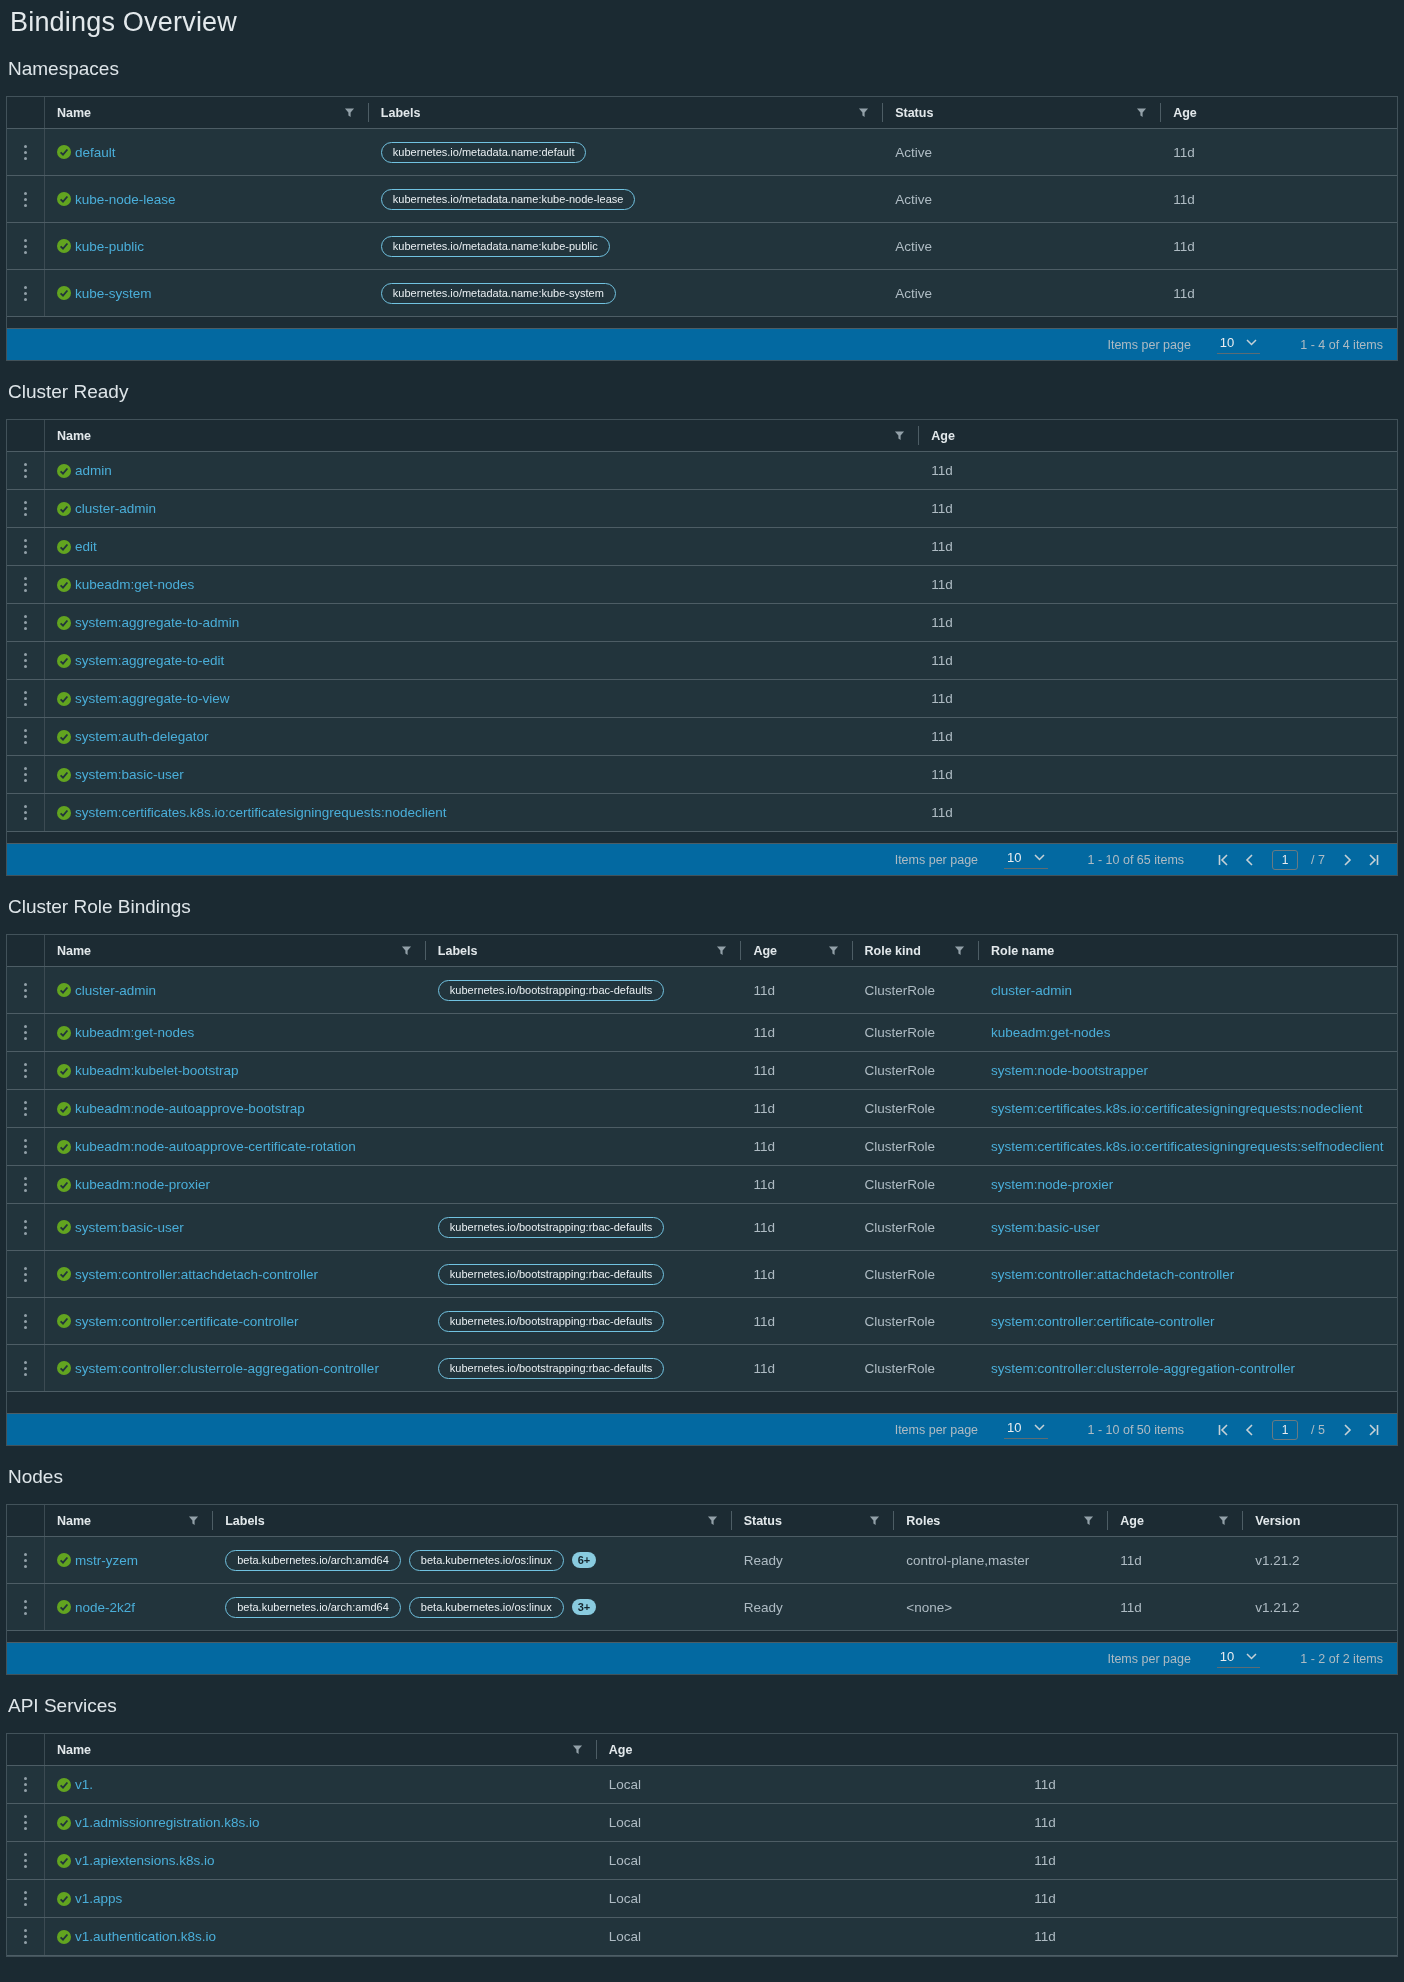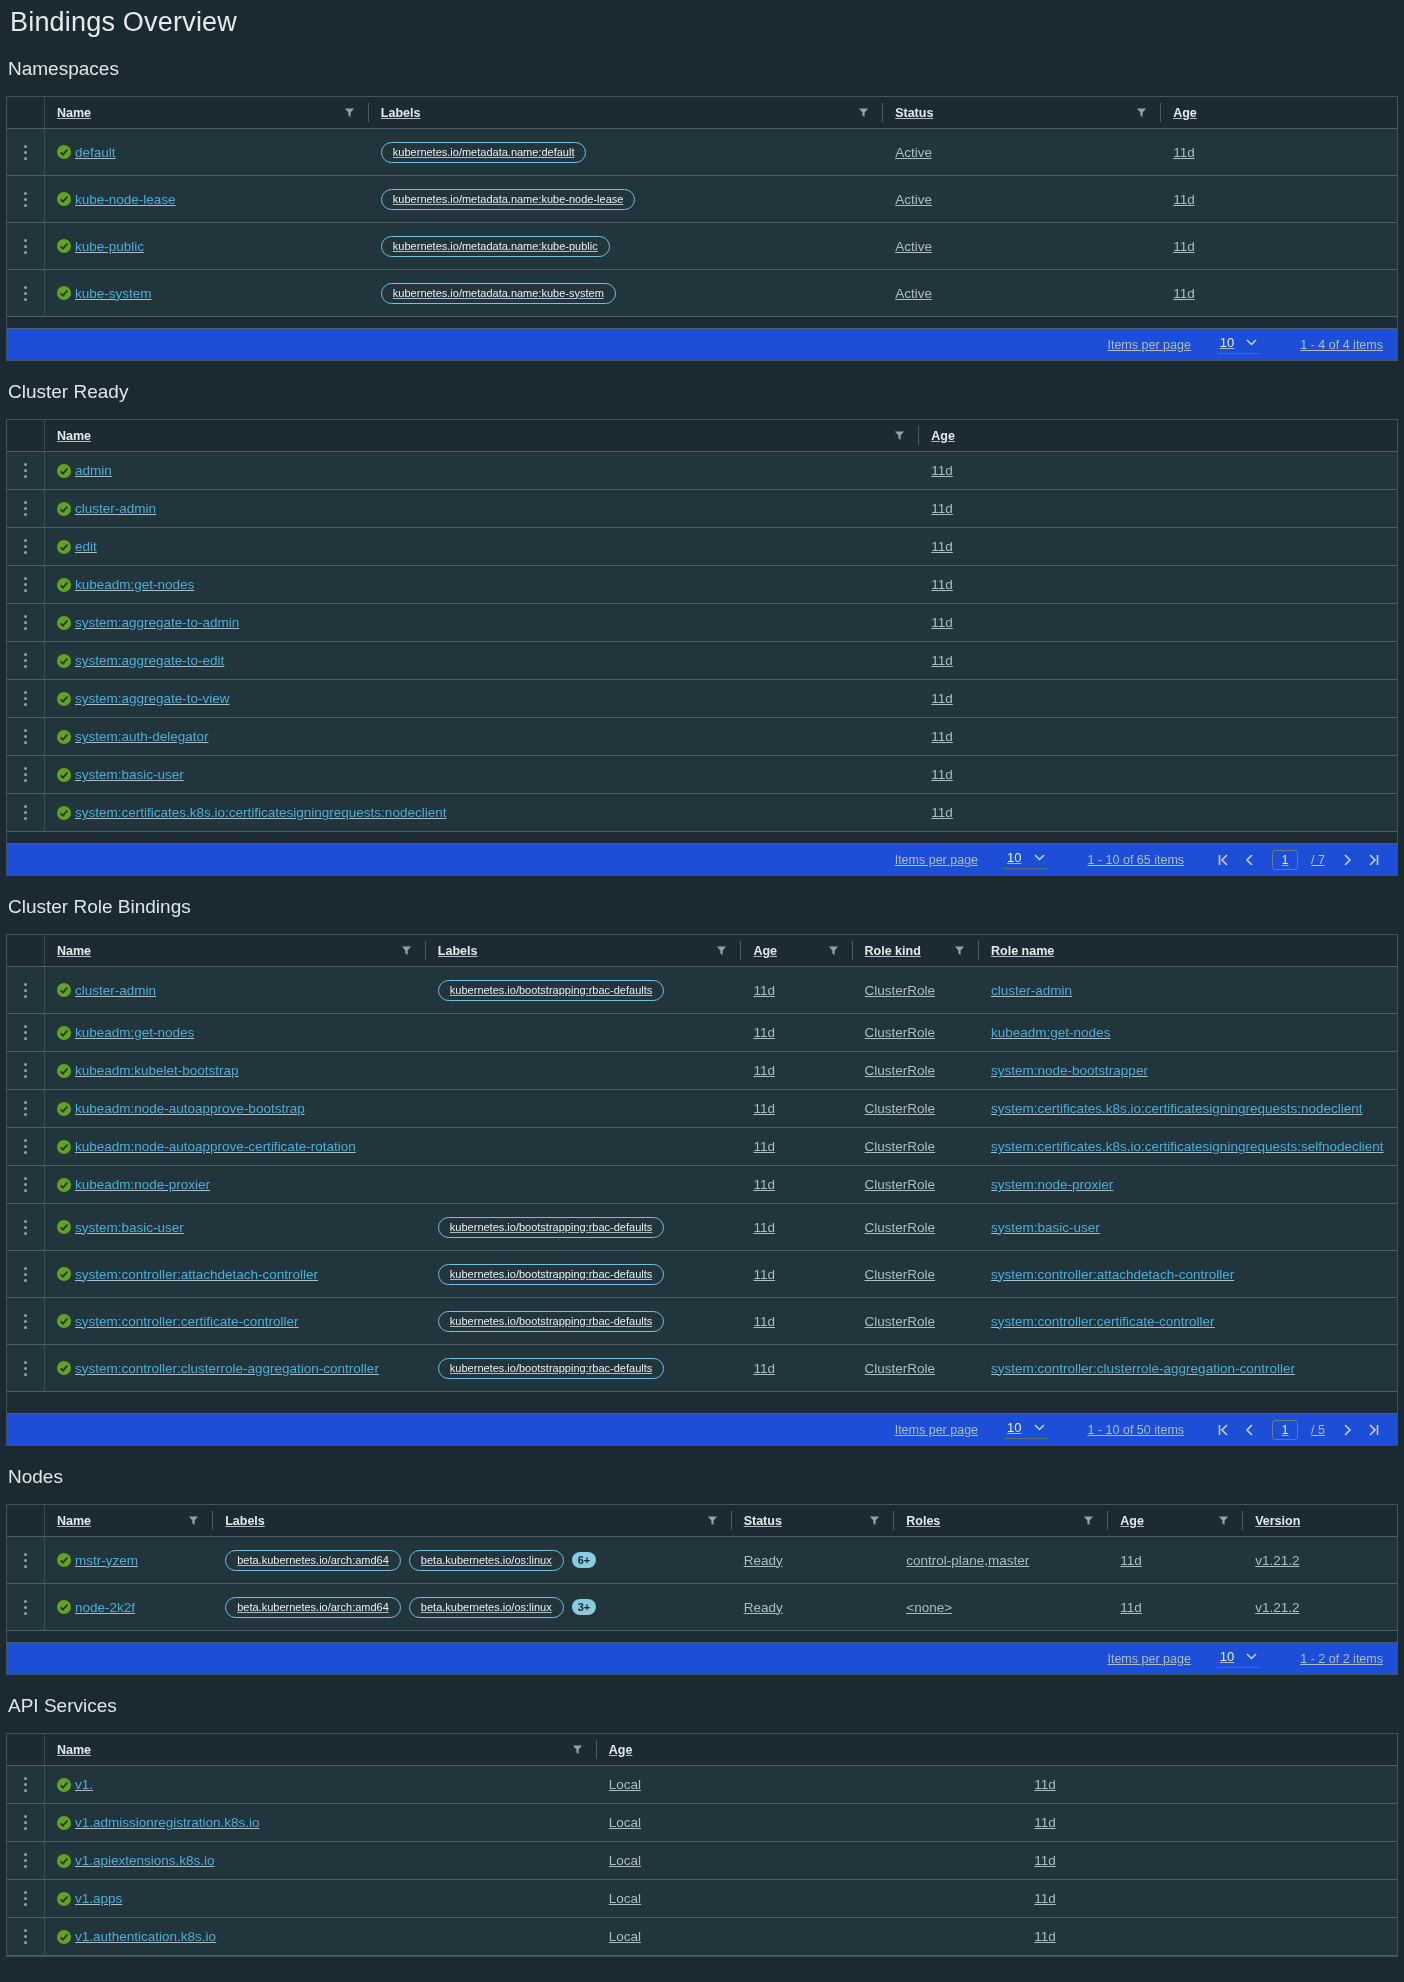--- a/index.html
+++ b/index.html
@@ -15,21 +15,21 @@
     margin:0; padding:6px 4px 0 4px;
     font-size:27px; line-height:32px; font-weight:300;
     color:#e3e9ec; letter-spacing:.2px;
   }
   .section-heading {
     margin:20px 0 16px 2px;
     font-size:19px; line-height:22px; font-weight:400;
     color:#dee5e9;
   }
   
-  .dg { border:1px solid #42525a; background:#22343c;text-decoration:underline; }
+  .dg { border:1px solid #42525a; background:#22343c; }
   .dg-header {
     display:flex; height:32px;
     background:#1c2b33; border-bottom:1px solid #4d5d65;
   }
   .dg-kebab-col {
     flex:0 0 38px; width:38px;
     display:flex; align-items:center; justify-content:center;
     border-right:1px solid #3c4b53;
   }
   .dg-hcell {
@@ -62,21 +62,21 @@
   .badge {
     background:#89cbdf; color:#15262e; border-radius:9px;
     padding:2px 6px; font-size:11px; font-weight:700; line-height:12px;
   }
   .kebab { display:flex; flex-direction:column; gap:3px; background:none; border:none; padding:4px 6px; cursor:pointer; }
   .kebab i { width:3px; height:3px; border-radius:50%; background:#93a1a9; display:block; }
   .dg-gap { background:#1d2c34; border-bottom:1px solid #4d5d65; }
   .dg-footer {
     display:flex; align-items:center; justify-content:flex-end;
     height:31px; padding:0 14px;
-    background:#1d4ed8; font-size:12.5px; color:#aebbc3;
+    background:#0369a1; font-size:12.5px; color:#aebbc3;
   }
   .f-label { margin-right:26px; }
   .f-size {
     display:flex; align-items:center; gap:12px;
     background:none; border:none; border-bottom:1px solid #5c6c74;
     padding:0 3px 3px 3px; margin-right:40px; cursor:pointer;
     font:inherit; color:#e9ecef; font-size:13px;
   }
   .f-range { white-space:nowrap; }
   .f-pager { display:flex; align-items:center; margin-left:30px; gap:9px; }

